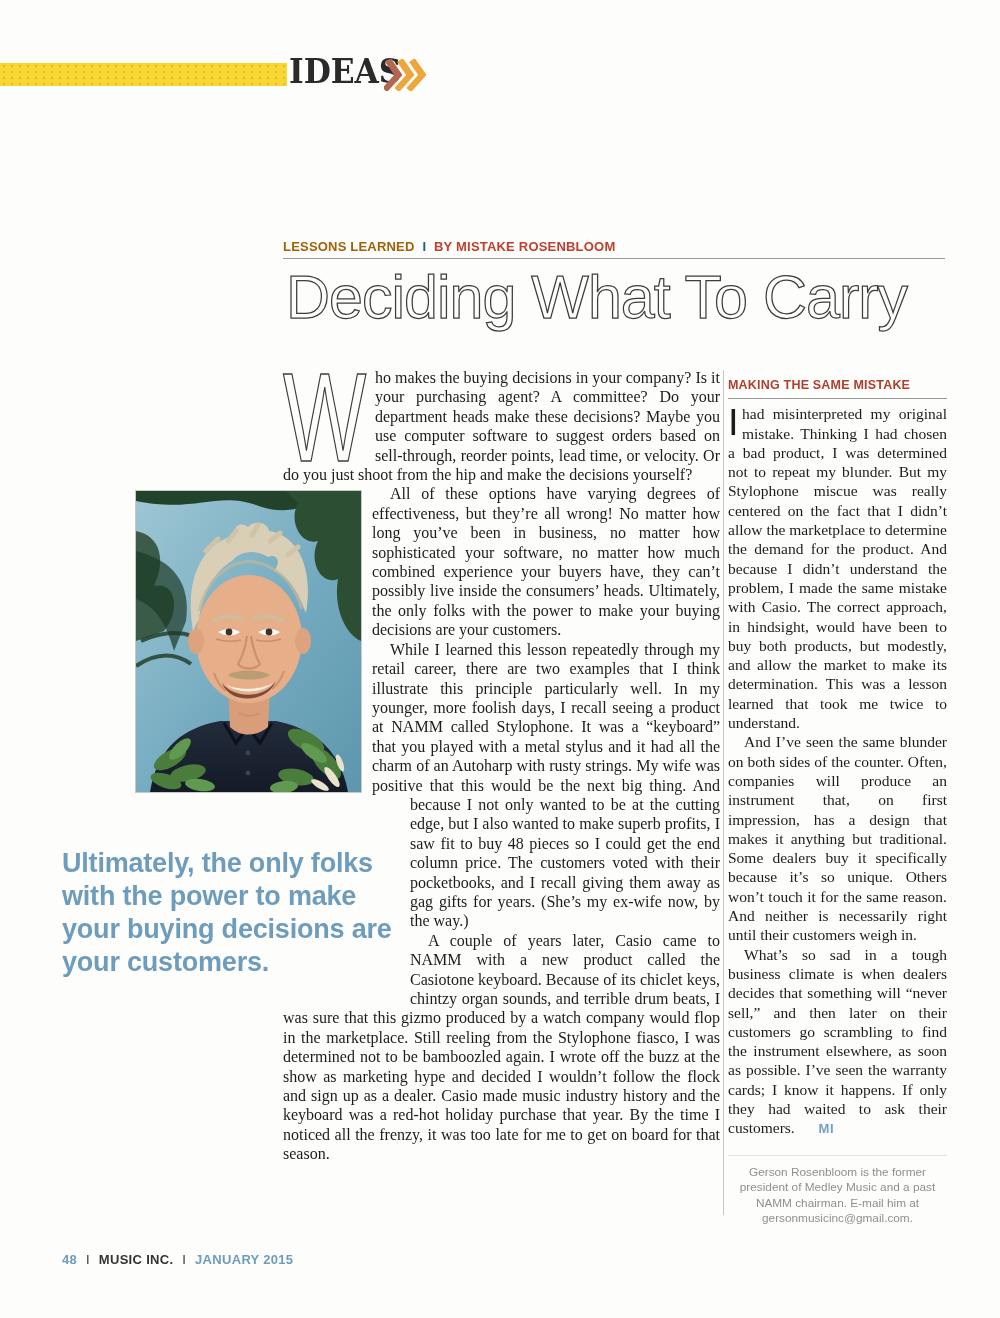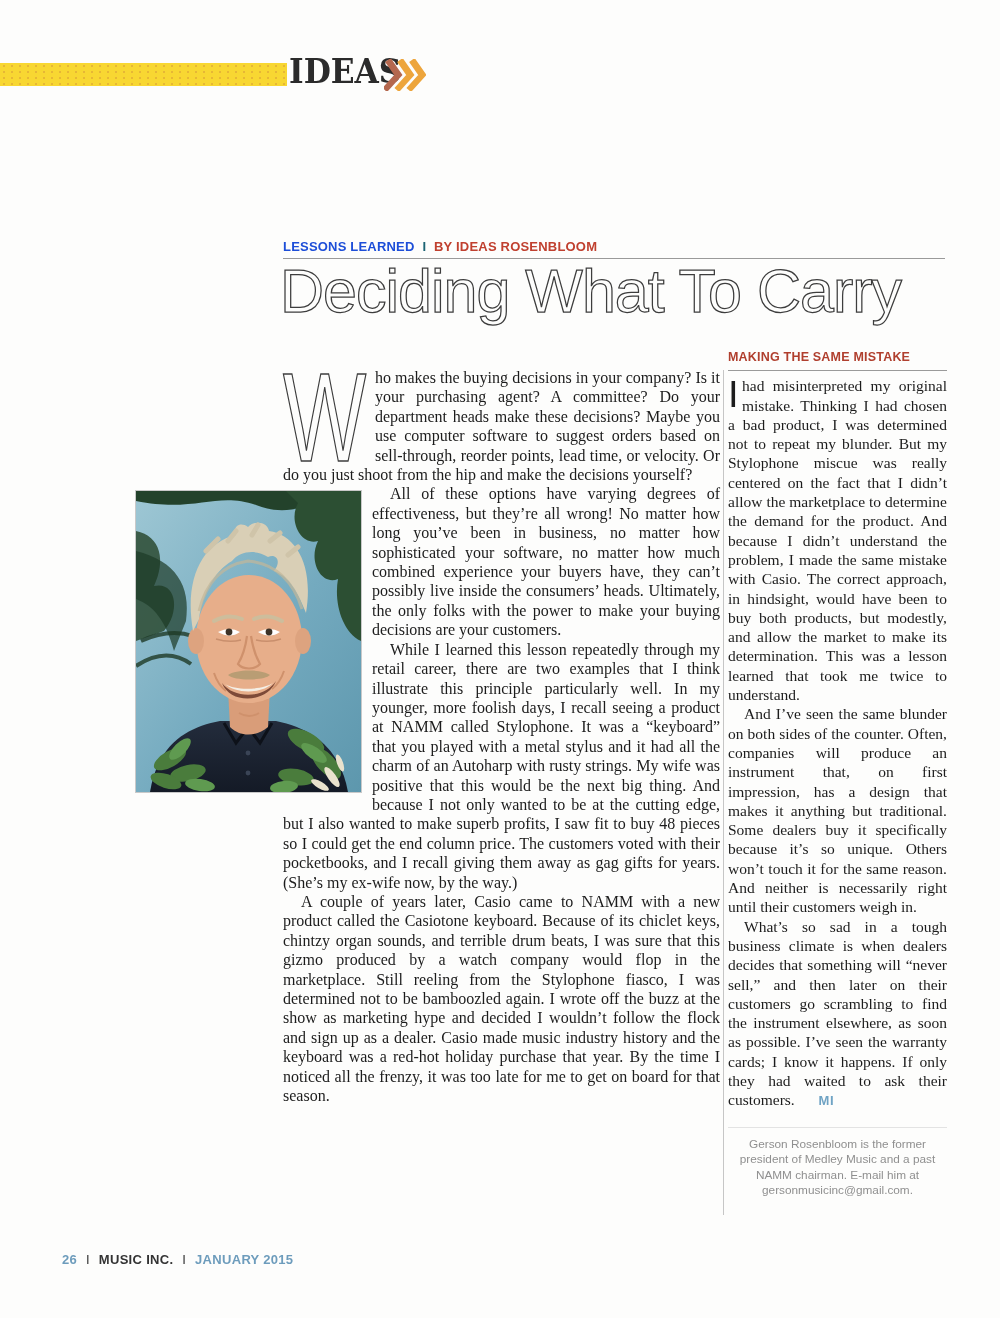--- a/index.html
+++ b/index.html
@@ -24,21 +24,21 @@
   }
   .banner-chevrons { position:absolute; left:384px; top:59px; }
 
   
   .kicker {
     position:absolute; left:283px; top:239px; width:662px;
     font-family:"Liberation Sans", sans-serif; font-weight:700;
     font-size:13px; letter-spacing:.2px;
     padding-bottom:4px; border-bottom:1px solid #9a9a9a;
   }
-  .kicker .k-label { color:#1d4ed8; }
+  .kicker .k-label { color:#a16207; }
   .kicker .k-sep   { color:#1c6474; padding:0 4px; }
   .kicker .k-byline{ color:#c0402f; }
 
   .headline {
     position:absolute; left:280px; top:258px; width:680px;
     font-family:"Liberation Sans", sans-serif; font-weight:400;
     font-size:61px; line-height:66px; letter-spacing:-1px; white-space:nowrap;
     color:#4a4a4a;
     -webkit-text-fill-color:transparent;
     -webkit-text-stroke:1.25px #3d3d3d;
@@ -81,21 +81,21 @@
   }
 
   
   .col-divider {
     position:absolute; left:723px; top:370px; width:1px; height:845px;
     background:#c6c6c6;
   }
 
   
   .side-col {
-    position:absolute; left:728px; top:348px; width:219px;
+    position:absolute; left:728px; top:376px; width:219px;
     font-size:15.5px; line-height:19.3px; text-align:justify;
   }
   .side-head {
     font-family:"Liberation Sans", sans-serif; font-weight:700;
     font-size:12.5px; letter-spacing:.2px; color:#b03f2e;
     text-align:left; padding-bottom:3px; margin-bottom:5px;
     border-bottom:1px solid #9a9a9a;
   }
   .side-col p { margin:0; }
   .side-para.indent { text-indent:16px; }
@@ -138,23 +138,23 @@
         <path d="M4,1 L16,16 L4,31" stroke="#b4674e"></path>
         <path d="M16,1 L28,16 L16,31" stroke="#eda53c"></path>
         <path d="M28,1 L40,16 L28,31" stroke="#eda53c"></path>
       </g>
     </svg>
   </div>
 
   <div class="kicker">
     <span class="k-label">LESSONS LEARNED</span>
     <span class="k-sep">I</span>
-    <span class="k-byline">BY IDEAS ROSENBLOOM</span>
-  </div>
-  <h1 class="headline" style="margin:0;">Deciding What To Carry</h1>
+    <span class="k-byline">BY MISTAKE ROSENBLOOM</span>
+  </div>
+  <h1 class="headline" style="margin:6px;">Deciding What To Carry</h1>
 
   <div class="main-col">
 
     <p class="para">
       <span class="dropcap-w">
           <span>W</span>
         </span>
       <span>ho makes the buying decisions in your company? Is it your purchasing agent? A committee? Do your department heads make these decisions? Maybe you use computer software to suggest orders based on sell-through, reorder points, lead time, or velocity. Or do you just shoot from the hip and make the decisions yourself?</span>
     </p>
 
@@ -228,20 +228,23 @@
           <ellipse cx="148" cy="296" rx="14" ry="6" transform="rotate(-6 148 296)"></ellipse>
         </g>
         <g fill="#e9e2cd">
           <ellipse cx="196" cy="286" rx="12" ry="4" transform="rotate(55 196 286)"></ellipse>
           <ellipse cx="184" cy="294" rx="10" ry="3.5" transform="rotate(30 184 294)"></ellipse>
           <ellipse cx="204" cy="272" rx="9" ry="3" transform="rotate(70 204 272)"></ellipse>
         </g>
       </svg>
     </div>
 
+    <div class="quote-float">
+      <div class="pull-quote">Ultimately, the only folks with the power to make your buying decisions are your customers.</div>
+    </div>
 
     <p class="para indent">All of these options have varying degrees of effectiveness, but they’re all wrong! No matter how long you’ve been in business, no matter how sophisticated your software, no matter how much combined experience your buyers have, they can’t possibly live inside the consumers’ heads. Ultimately, the only folks with the power to make your buying decisions are your customers.</p>
     <p class="para indent">While I learned this lesson repeatedly through my retail career, there are two examples that I think illustrate this principle particularly well. In my younger, more foolish days, I recall seeing a product at NAMM called Stylophone. It was a “keyboard” that you played with a metal stylus and it had all the charm of an Autoharp with rusty strings. My wife was positive that this would be the next big thing. And because I not only wanted to be at the cutting edge, but I also wanted to make superb profits, I saw fit to buy 48 pieces so I could get the end column price. The customers voted with their pocketbooks, and I recall giving them away as gag gifts for years. (She’s my ex-wife now, by the way.)</p>
     <p class="para indent">A couple of years later, Casio came to NAMM with a new product called the Casiotone keyboard. Because of its chiclet keys, chintzy organ sounds, and terrible drum beats, I was sure that this gizmo produced by a watch company would flop in the marketplace. Still reeling from the Stylophone fiasco, I was determined not to be bamboozled again. I wrote off the buzz at the show as marketing hype and decided I wouldn’t follow the flock and sign up as a dealer. Casio made music industry history and the keyboard was a red-hot holiday purchase that year. By the time I noticed all the frenzy, it was too late for me to get on board for that season.</p>
   </div>
 
   <div class="col-divider"></div>
 
   <div class="side-col">
     <div class="side-head">MAKING THE SAME MISTAKE</div>
@@ -250,20 +253,20 @@
     </p>
     <p class="side-para indent">And I’ve seen the same blunder on both sides of the counter. Often, companies will produce an instrument that, on first impression, has a design  that makes it anything but traditional. Some dealers buy it specifically because it’s so unique. Others won’t touch it for the same reason. And neither is necessarily right until their customers weigh in.</p>
     <p class="side-para indent">
       <span>What’s so sad in a tough business climate is when dealers decides that something will “never sell,” and then later on their customers go scrambling to find the instrument elsewhere, as soon as possible. I’ve seen the warranty cards; I know it happens. If only they had waited to ask their customers.</span>
       <span class="endmark">MI</span>
     </p>
     <div class="bio">Gerson Rosenbloom is the former president of Medley Music and a past NAMM chairman. E-mail him at gersonmusicinc@gmail.com.</div>
   </div>
 
   <div class="page-footer">
-    <span class="f-num">26</span>
+    <span class="f-num">48</span>
     <span class="f-sep">I</span>
     <span class="f-mag">MUSIC INC.</span>
     <span class="f-sep">I</span>
     <span class="f-issue">JANUARY 2015</span>
   </div>
 
 </div>
 
 </body></html>

